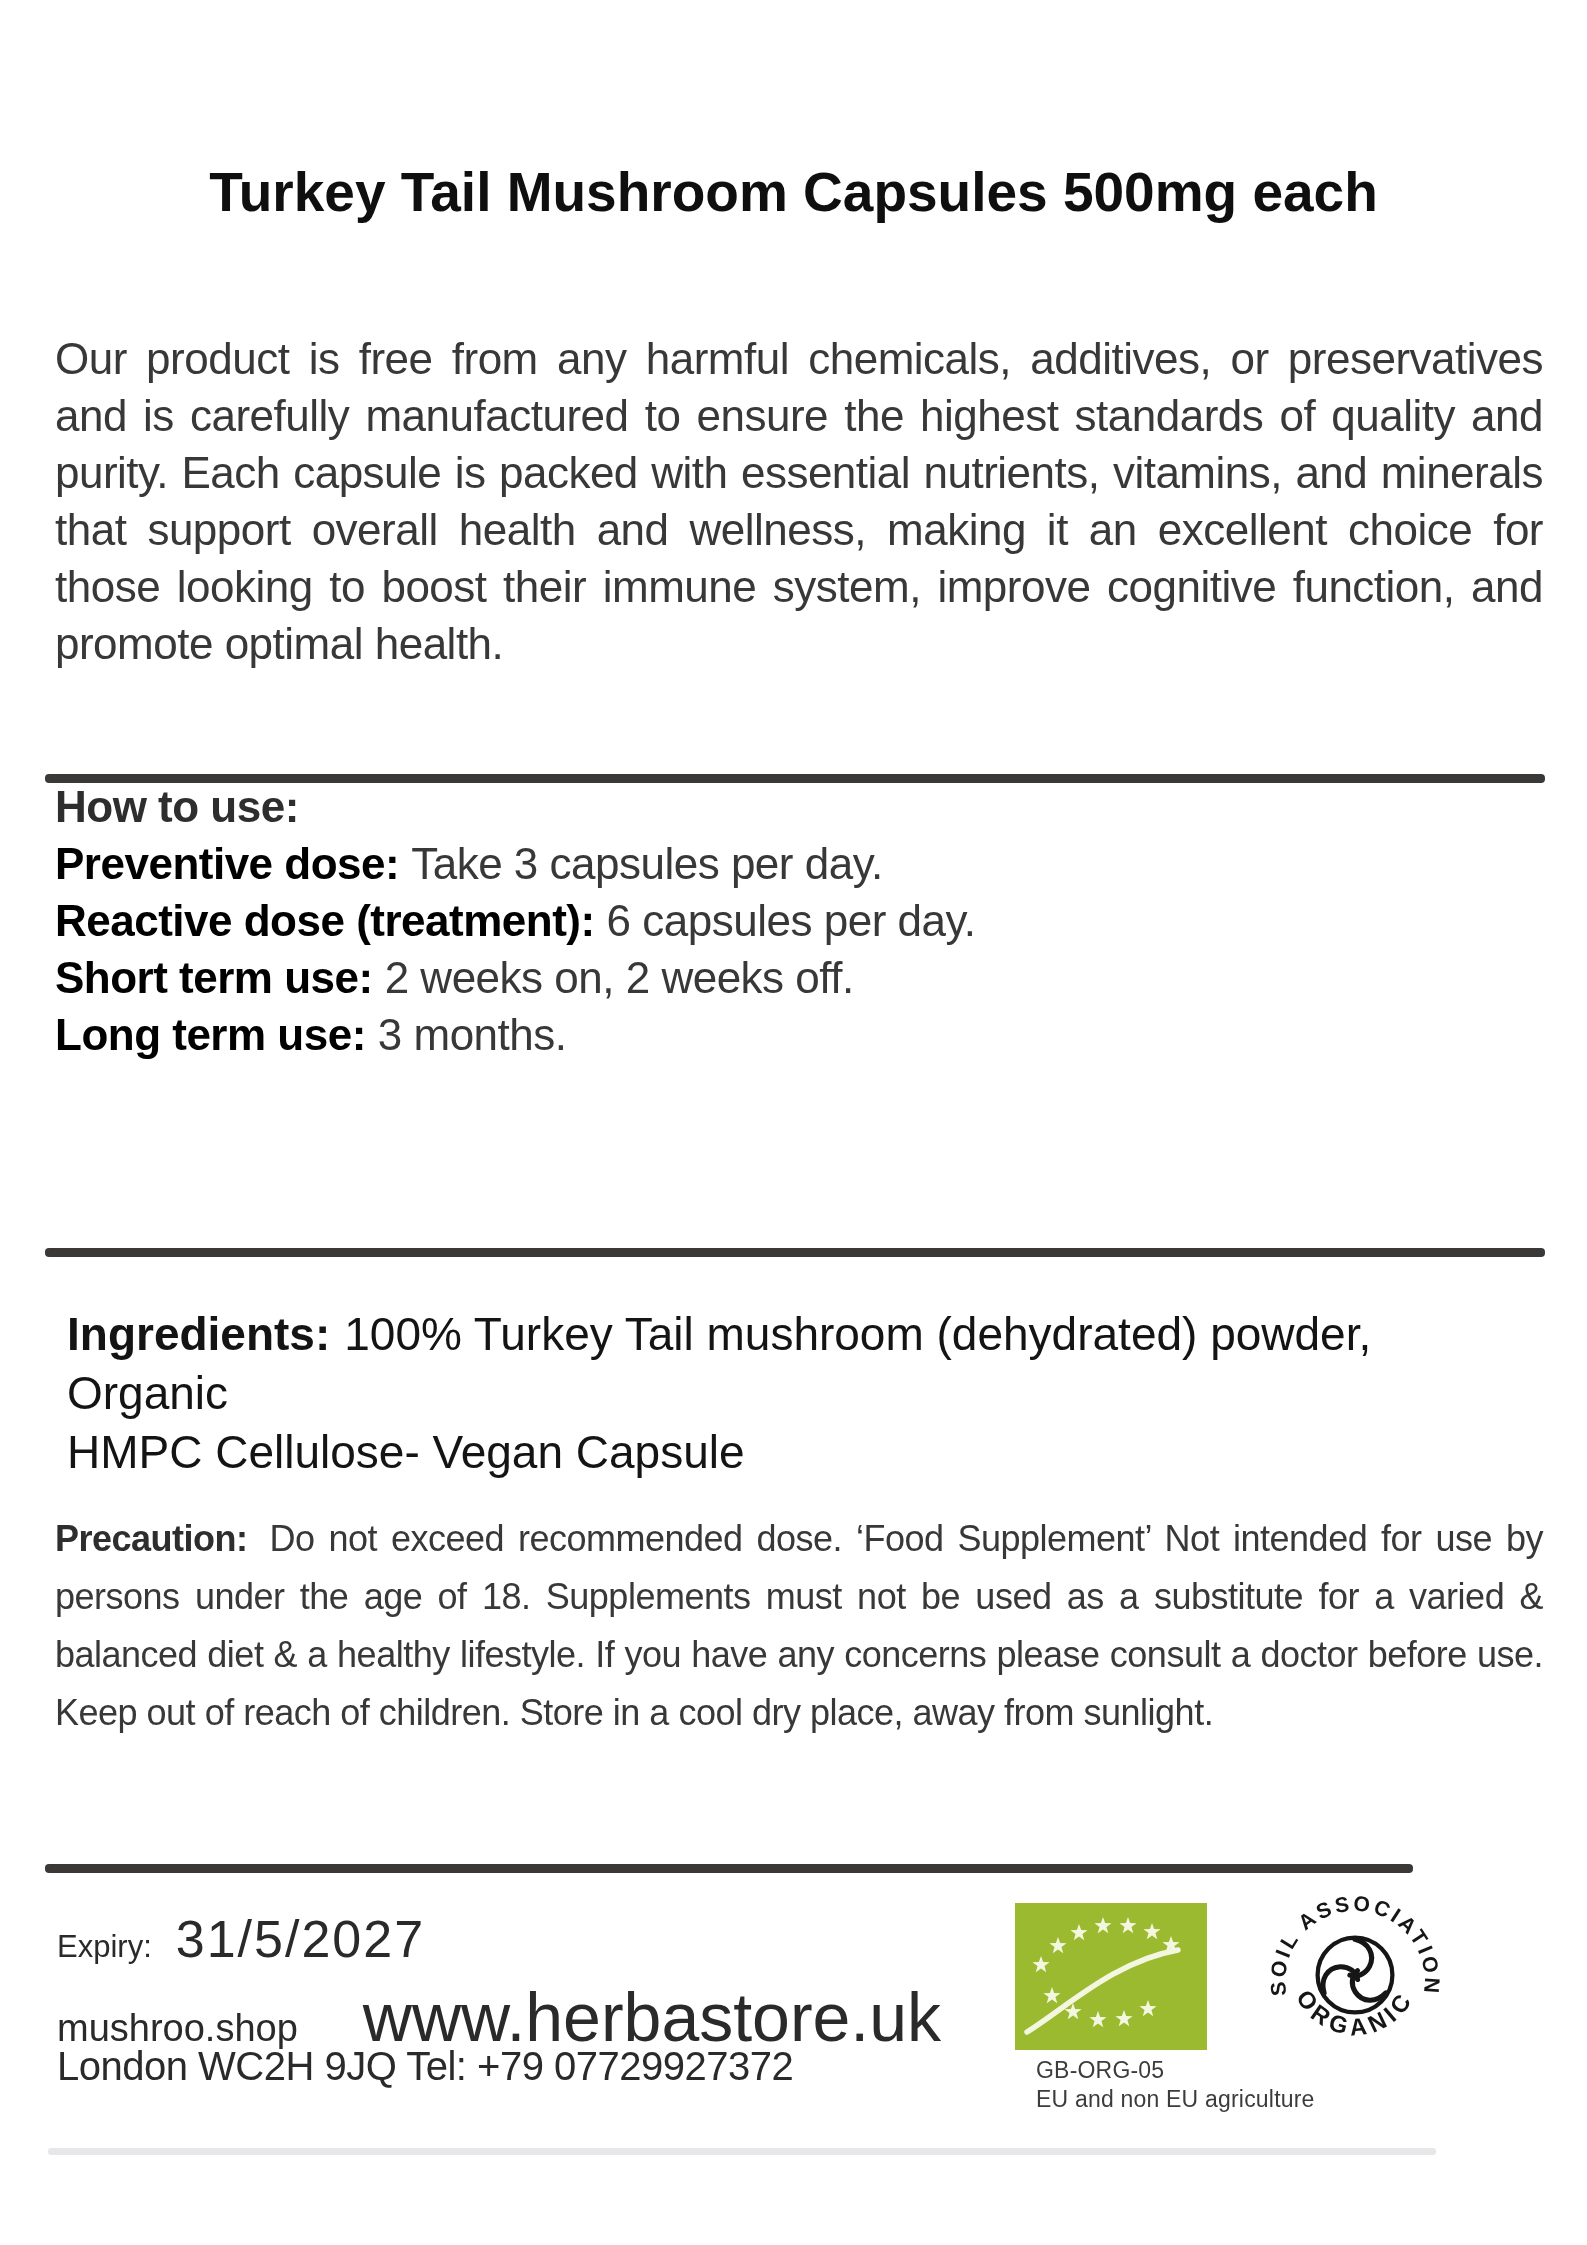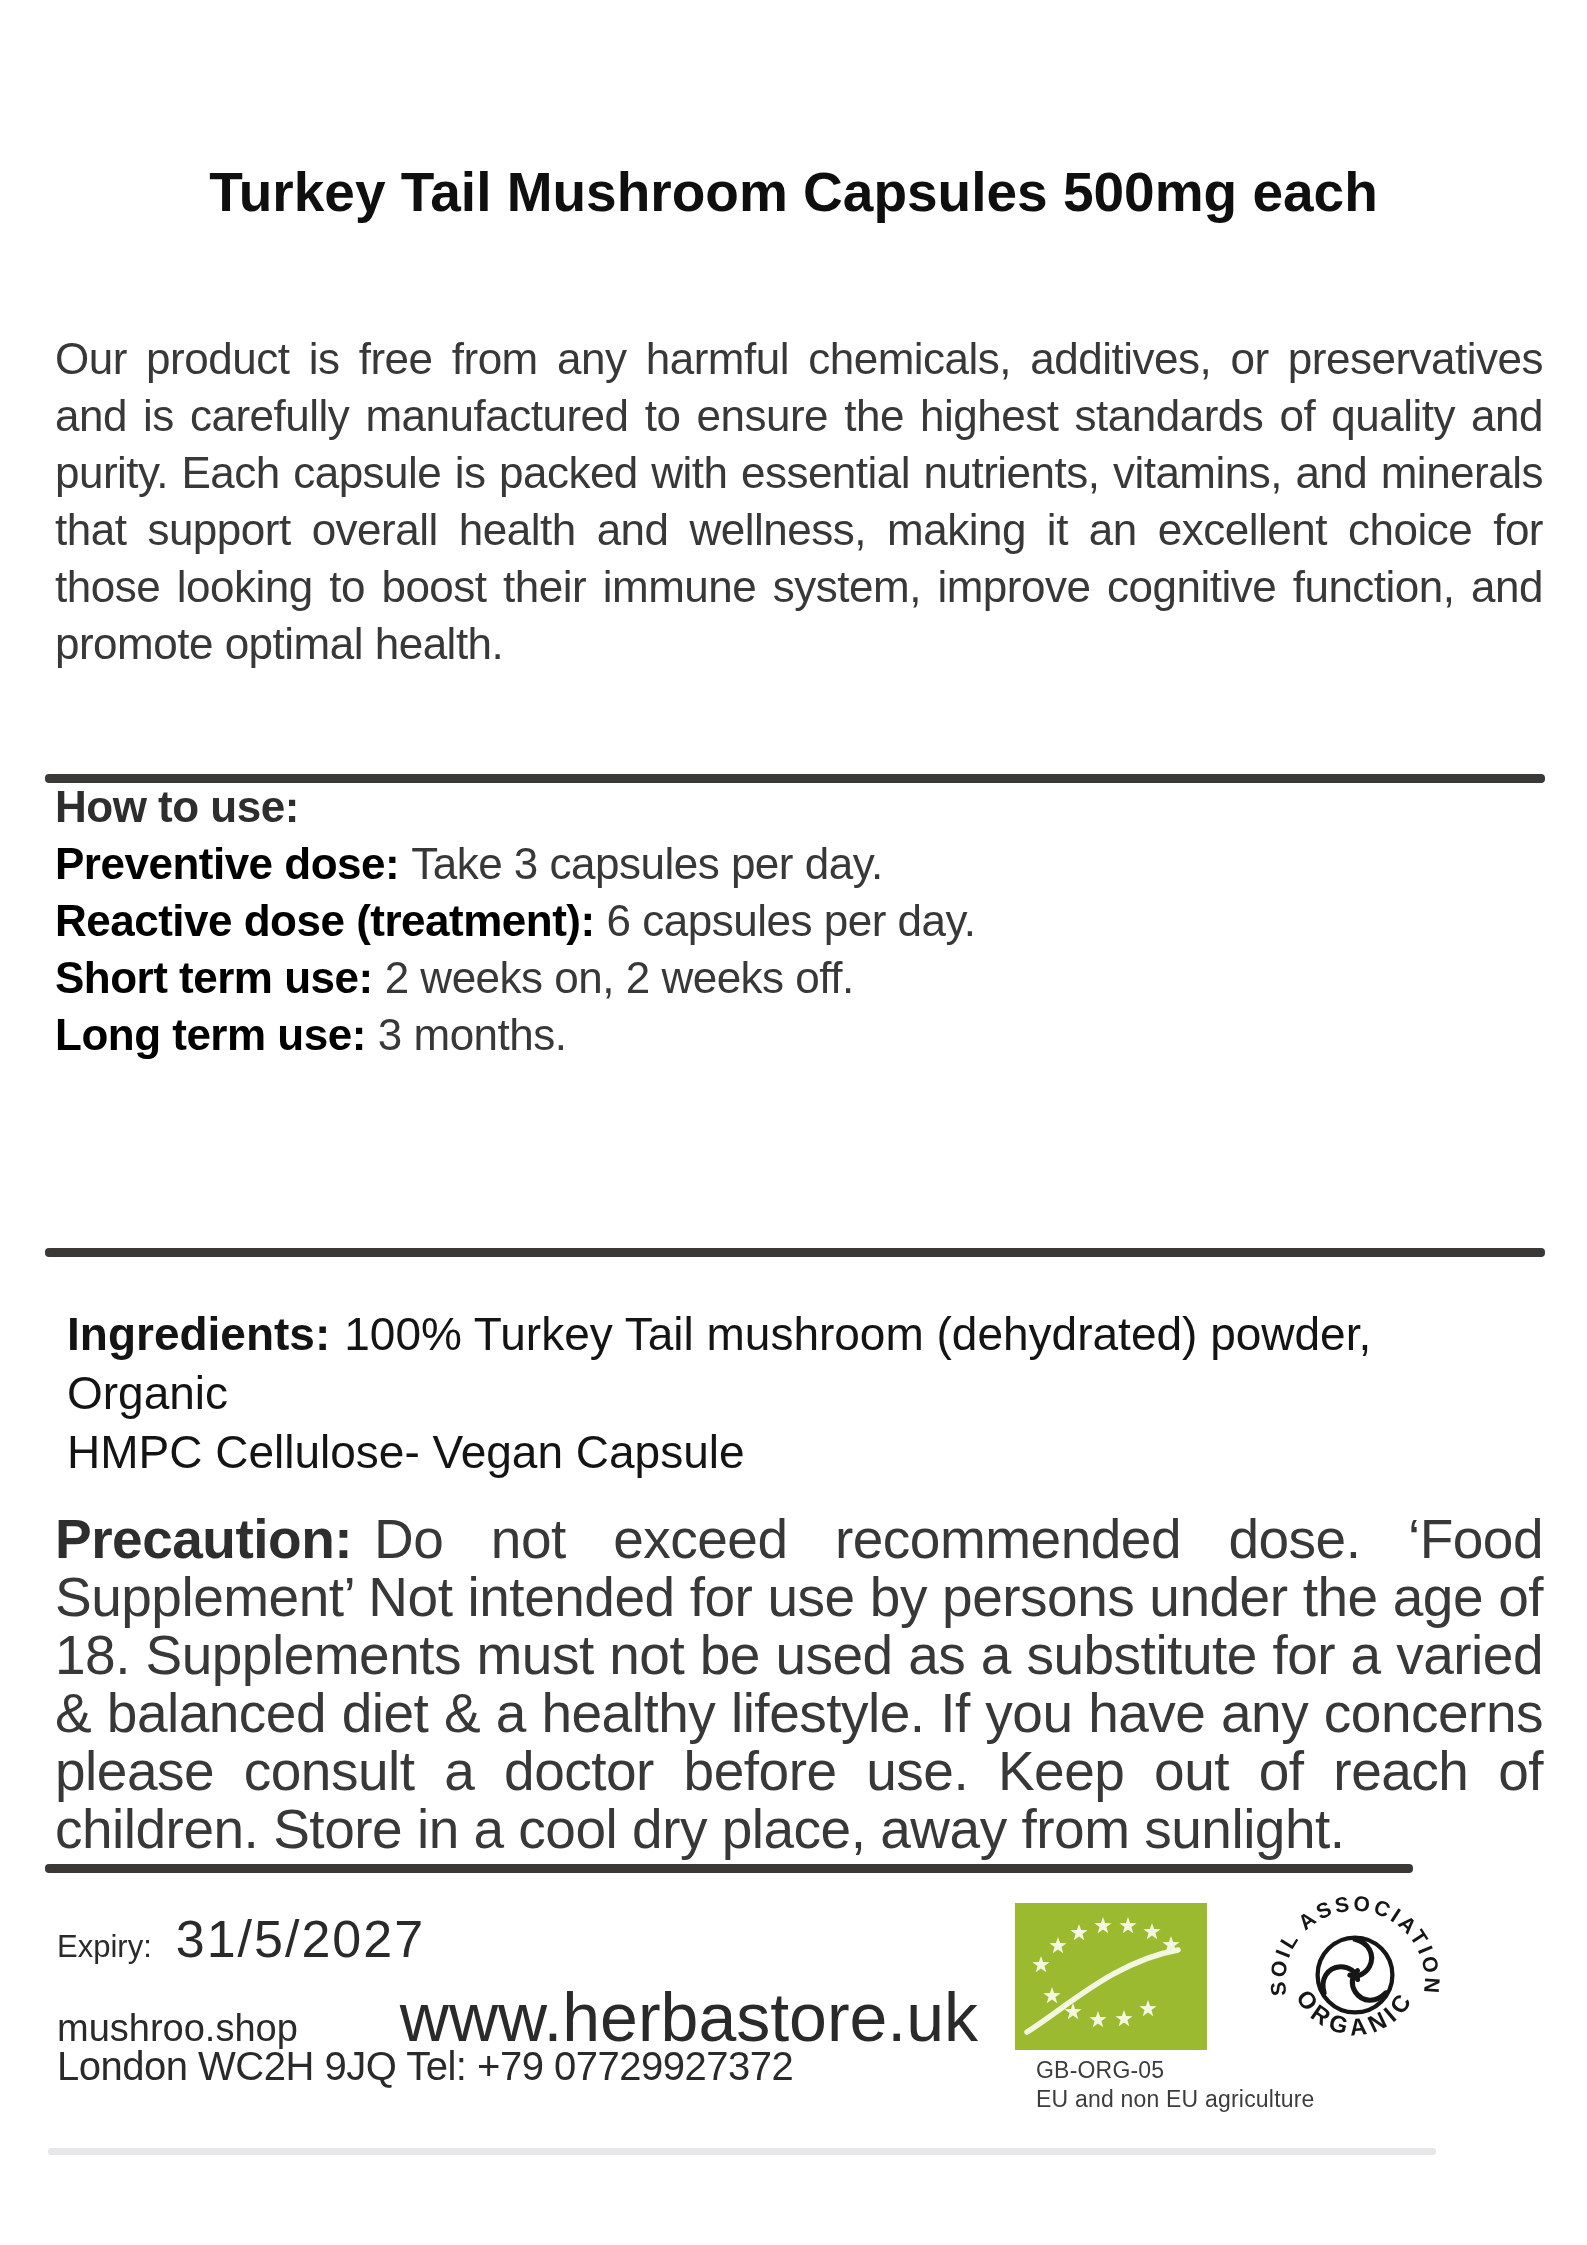--- a/index.html
+++ b/index.html
@@ -29,31 +29,31 @@
   .h-heading{font-weight:bold;color:#2e2e2e;}
   .h-note{text-align:justify;letter-spacing:-0.8px;}
   .ingredients{
     position:absolute;top:1305px;left:67px;width:1380px;
     font-size:46px;line-height:59px;color:#141414;letter-spacing:0;
   }
   .ingredients p{margin:0;}
   .ing-lbl{font-weight:bold;margin-right:14px;}
   .precaution{
     position:absolute;top:1510px;left:55px;width:1488px;
-    font-size:55px;line-height:58px;letter-spacing:-0.5px;
+    font-size:36px;line-height:58px;letter-spacing:-0.5px;
     text-align:justify;color:#383838;
   }
   .precaution .lbl{font-weight:bold;color:#2e2e2e;margin-right:22px;}
   .expiry-row{
     position:absolute;top:1909px;left:57px;display:flex;align-items:baseline;gap:24px;color:#2a2a2a;
   }
   .expiry-lbl{font-size:31px;letter-spacing:0;}
   .expiry-date{font-size:52px;letter-spacing:2px;}
   .sites-row{
-    position:absolute;top:1978px;left:57px;display:flex;align-items:baseline;gap:102px;color:#2a2a2a;
+    position:absolute;top:1978px;left:57px;display:flex;align-items:baseline;gap:65px;color:#2a2a2a;
   }
   .site-1{font-size:38px;}
   .site-2{font-size:68px;}
   .address-row{
     position:absolute;top:2044px;left:57px;font-size:40px;color:#2a2a2a;letter-spacing:-0.5px;
   }
   .eu-logo{position:absolute;left:1015px;top:1903px;width:192px;height:147px;}
   .eu-caption{
     position:absolute;left:1036px;top:2056px;font-size:23px;line-height:29px;color:#3c3c3c;letter-spacing:0.2px;
   }

